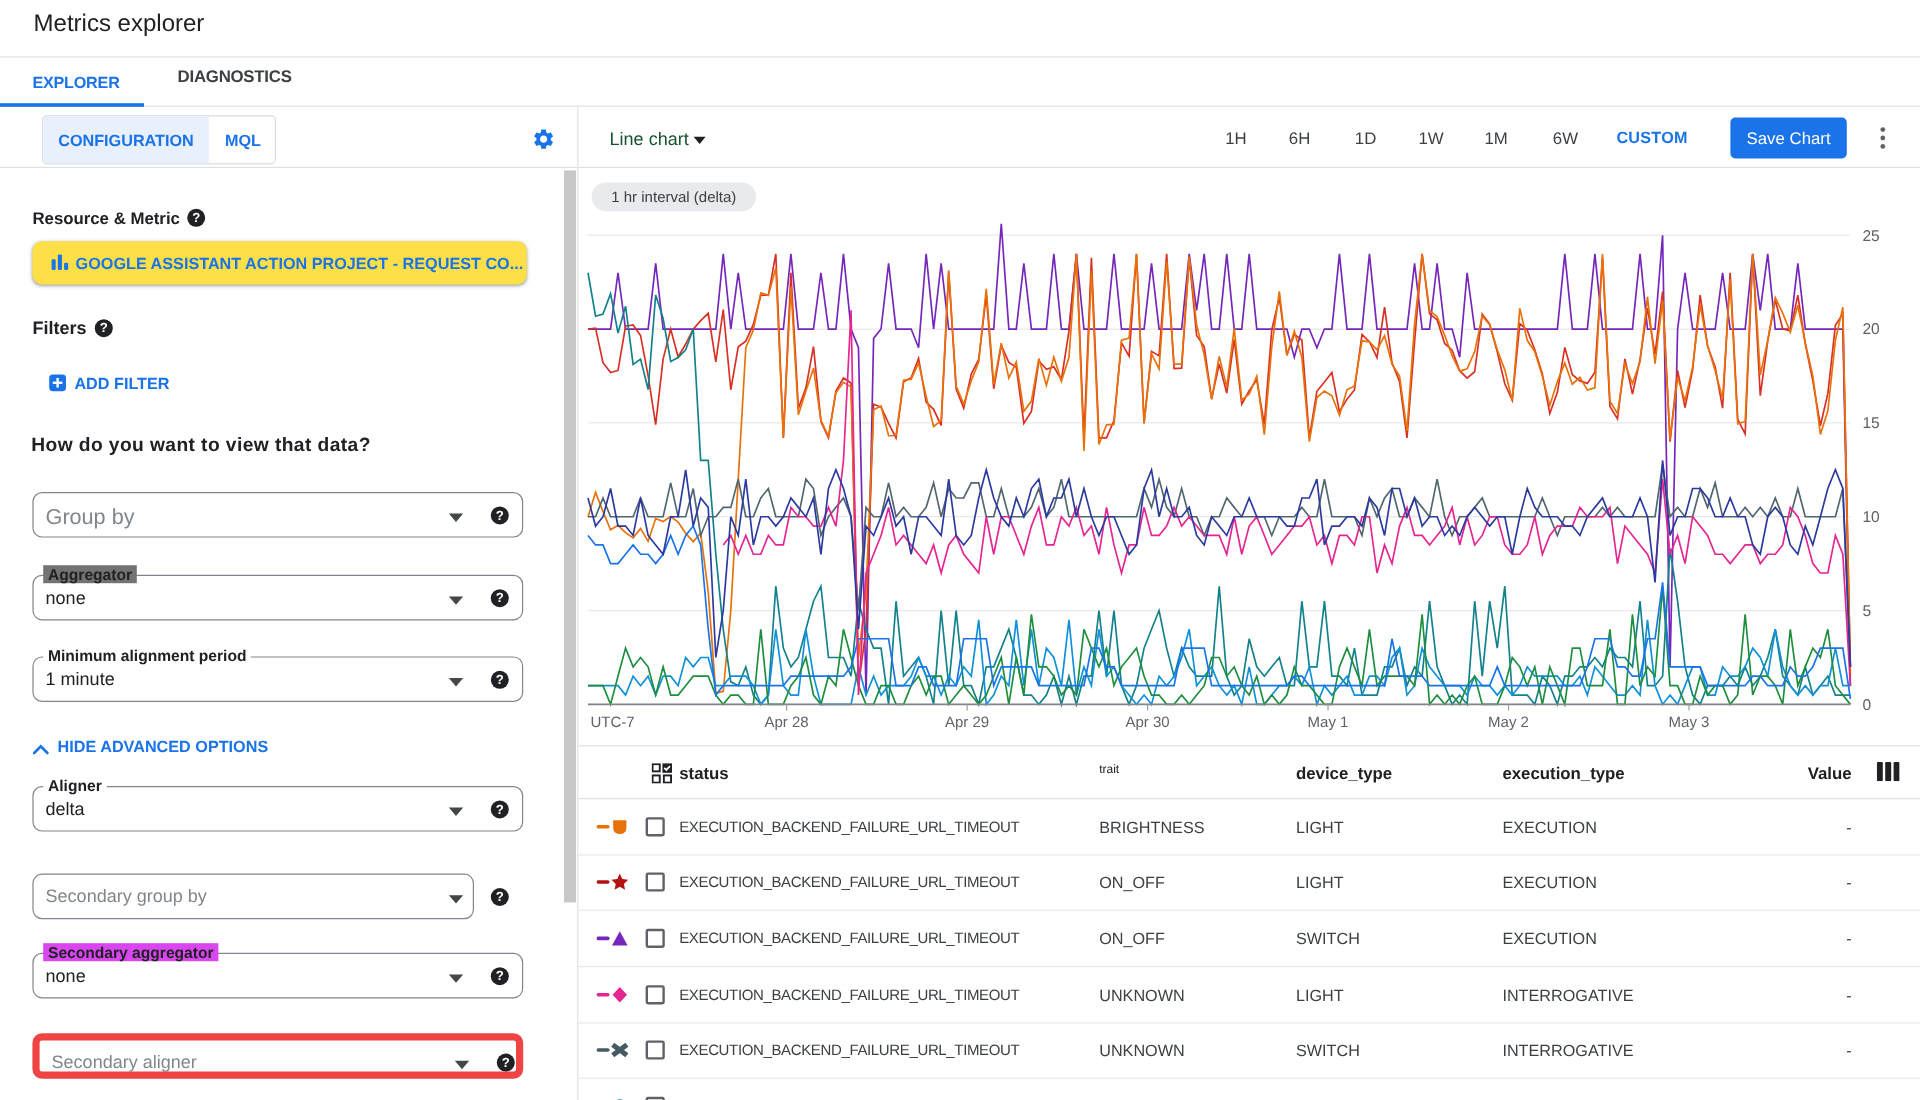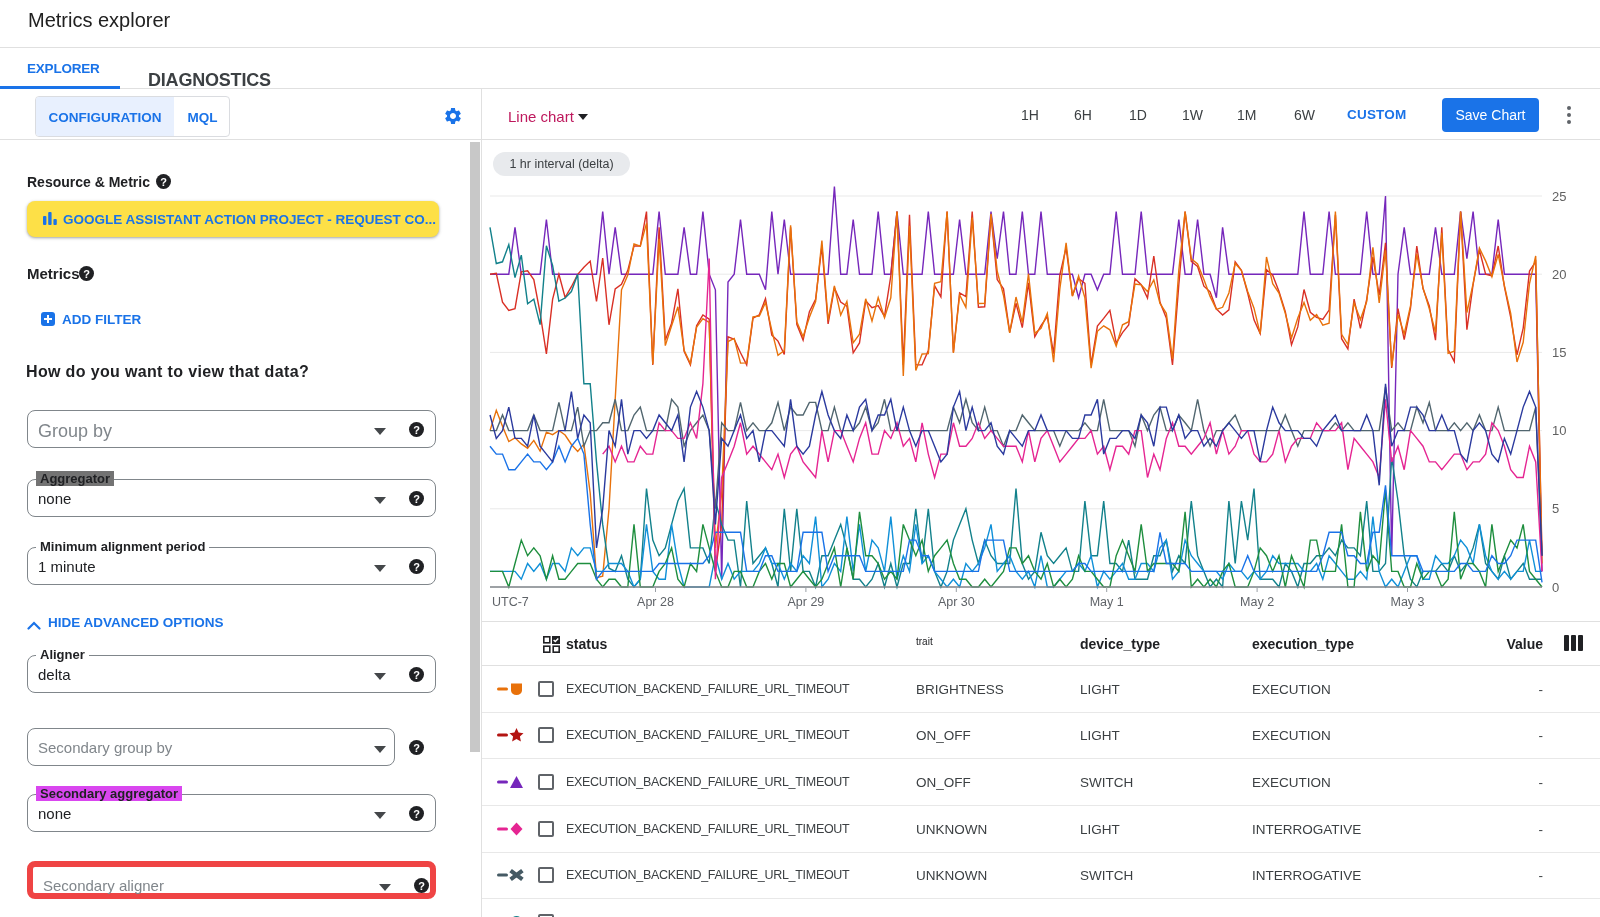--- a/index.html
+++ b/index.html
@@ -4,21 +4,21 @@
 *{margin:0;padding:0;box-sizing:border-box}
 body{font-family:"Liberation Sans",sans-serif;width:1600px;height:917px;overflow:hidden;background:#fff;position:relative}
 .abs{position:absolute}
 </style></head>
 <body>
 
 <div class="abs" style="left:28px;top:9px;font-size:20px;color:#212121">Metrics explorer</div>
 <div class="abs" style="left:0;top:47px;width:1600px;height:1px;background:#e0e0e0"></div>
 
 <div class="abs" style="left:27px;top:61px;font-size:13.5px;font-weight:700;letter-spacing:-.2px;color:#1a73e8">EXPLORER</div>
-<div class="abs" style="left:148px;top:70px;font-size:18px;font-weight:700;letter-spacing:-.2px;color:#3c4043">DIAGNOSTICS</div>
+<div class="abs" style="left:148px;top:55px;font-size:14px;font-weight:700;letter-spacing:-.2px;color:#3c4043">DIAGNOSTICS</div>
 <div class="abs" style="left:0;top:88px;width:1600px;height:1px;background:#e0e0e0"></div>
 <div class="abs" style="left:0;top:86px;width:120px;height:3px;background:#1a73e8"></div>
 
 <div class="abs" style="left:0;top:139px;width:481px;height:1px;background:#e0e0e0"></div>
 <div class="abs" style="left:35px;top:96px;width:195px;height:41px;border:1px solid #dadce0;border-radius:4px;overflow:hidden">
   <div class="abs" style="left:0;top:0;width:138px;height:41px;background:#e8f0fe;color:#1a73e8;font-size:13.5px;font-weight:700;text-align:center;line-height:41px">CONFIGURATION</div>
   <div class="abs" style="left:138px;top:0;width:57px;height:41px;color:#1a73e8;font-size:13.5px;font-weight:700;text-align:center;line-height:41px">MQL</div>
 </div>
 <div class="abs" style="left:443px;top:106px"><svg width="20" height="20" viewBox="0 0 24 24" fill="#1a73e8">
 <path d="M19.14 12.94c.04-.3.06-.61.06-.94 0-.32-.02-.64-.07-.94l2.03-1.58c.18-.14.23-.41.12-.61l-1.92-3.32c-.12-.22-.37-.29-.59-.22l-2.39.96c-.5-.38-1.03-.7-1.62-.94l-.36-2.54c-.04-.24-.24-.41-.48-.41h-3.84c-.24 0-.43.17-.47.41l-.36 2.54c-.59.24-1.13.57-1.62.94l-2.39-.96c-.22-.08-.47 0-.59.22L2.74 8.87c-.12.21-.08.47.12.61l2.03 1.58c-.05.3-.09.63-.09.94s.02.64.07.94l-2.03 1.58c-.18.14-.23.41-.12.61l1.92 3.32c.12.22.37.29.59.22l2.39-.96c.5.38 1.03.7 1.62.94l.36 2.54c.05.24.24.41.48.41h3.84c.24 0 .44-.17.47-.41l.36-2.54c.59-.24 1.13-.56 1.62-.94l2.39.96c.22.08.47 0 .59-.22l1.92-3.32c.12-.22.07-.47-.12-.61l-2.01-1.58zM12 15.6c-1.98 0-3.6-1.62-3.6-3.6s1.62-3.6 3.6-3.6 3.6 1.62 3.6 3.6-1.62 3.6-3.6 3.6z"></path>
@@ -27,21 +27,21 @@
 <div class="abs" style="left:27px;top:174px;font-size:14px;font-weight:700;color:#202124">Resource &amp; Metric</div>
 <div style="position:absolute;left:156px;top:174px;width:15px;height:15px;border-radius:50%;background:#202124;color:#fff;font-size:11px;font-weight:700;text-align:center;line-height:16px">?</div>
 <div class="abs" style="left:27px;top:201px;width:412px;height:36px;background:#fde047;border-radius:8px;overflow:hidden;box-shadow:0 1px 2px rgba(60,64,67,.3),0 1px 3px 1px rgba(60,64,67,.15)">
   <div class="abs" style="left:15px;top:10px"><svg width="16" height="16" viewBox="0 0 16 16">
 <rect x="1" y="5" width="3.4" height="9" rx="1" fill="#1a73e8"></rect>
 <rect x="6.2" y="1" width="3.4" height="13" rx="1" fill="#1a73e8"></rect>
 <rect x="11.4" y="8" width="3.4" height="6" rx="1" fill="#1a73e8"></rect>
 </svg></div>
   <div class="abs" style="left:36px;top:11px;font-size:13.5px;font-weight:700;color:#1a73e8;white-space:nowrap">GOOGLE ASSISTANT ACTION PROJECT - REQUEST CO...</div>
 </div>
-<div class="abs" style="left:27px;top:265px;font-size:15px;font-weight:700;color:#202124">Metrics</div>
+<div class="abs" style="left:27px;top:265px;font-size:15px;font-weight:700;color:#202124">Filters</div>
 <div style="position:absolute;left:79px;top:266px;width:15px;height:15px;border-radius:50%;background:#202124;color:#fff;font-size:11px;font-weight:700;text-align:center;line-height:16px">?</div>
 <div class="abs" style="left:41px;top:312px;width:14px;height:14px;background:#1a73e8;border-radius:3px">
   <div class="abs" style="left:6px;top:3px;width:2px;height:8px;background:#fff"></div>
   <div class="abs" style="left:3px;top:6px;width:8px;height:2px;background:#fff"></div>
 </div>
 <div class="abs" style="left:62px;top:312px;font-size:13.5px;font-weight:700;color:#1a73e8">ADD FILTER</div>
 <div class="abs" style="left:26px;top:363px;font-size:16px;font-weight:700;letter-spacing:.35px;color:#202124">How do you want to view that data?</div>
 
 <div style="position:absolute;left:27px;top:410px;width:409px;height:38px;border:1px solid #80868b;border-radius:8px;background:#fff">
     <div style="position:absolute;left:10px;top:10px;font-size:18px;color:#80868b">Group by</div>
@@ -86,21 +86,21 @@
 <div style="position:absolute;left:27px;top:861px;width:409px;height:38px;border:6px solid #ef4444;border-radius:8px;background:#fff">
     <div style="position:absolute;left:10px;top:10px;font-size:15px;color:#80868b">Secondary aligner</div>
     <div style="position:absolute;left:346px;top:17px;width:0;height:0;border-left:6px solid transparent;border-right:6px solid transparent;border-top:7px solid #44474a"></div>
     <div style="position:absolute;left:381px;top:11px;width:15px;height:15px;border-radius:50%;background:#202124;color:#fff;font-size:11px;font-weight:700;text-align:center;line-height:16px">?</div>
   </div>
 
 <div class="abs" style="left:470px;top:142px;width:10px;height:610px;background:#c8c8c8"></div>
 <div class="abs" style="left:481px;top:89px;width:1px;height:828px;background:#e0e0e0"></div>
 
 <div class="abs" style="left:482px;top:139px;width:1118px;height:1px;background:#e0e0e0"></div>
-<div class="abs" style="left:508px;top:108px;font-size:15px;color:#be185d">Line chart</div>
+<div class="abs" style="left:508px;top:108px;font-size:15px;color:#14532d">Line chart</div>
 <div class="abs" style="left:578px;top:114px;width:0;height:0;border-left:5.5px solid transparent;border-right:5.5px solid transparent;border-top:6px solid #202124"></div>
 <div class="abs" style="left:1021px;top:107px;font-size:14px;color:#3c4043">1H</div>
 <div class="abs" style="left:1074px;top:107px;font-size:14px;color:#3c4043">6H</div>
 <div class="abs" style="left:1129px;top:107px;font-size:14px;color:#3c4043">1D</div>
 <div class="abs" style="left:1182px;top:107px;font-size:14px;color:#3c4043">1W</div>
 <div class="abs" style="left:1237px;top:107px;font-size:14px;color:#3c4043">1M</div>
 <div class="abs" style="left:1294px;top:107px;font-size:14px;color:#3c4043">6W</div>
 <div class="abs" style="left:1347px;top:107px;font-size:13.5px;font-weight:700;letter-spacing:.2px;color:#1a73e8">CUSTOM</div>
 <div class="abs" style="left:1442px;top:98px;width:97px;height:34px;background:#1a73e8;border-radius:4px;color:#fff;font-size:14px;text-align:center;line-height:34px">Save Chart</div>
 <div class="abs" style="left:1567px;top:106px;width:4px;height:4px;border-radius:50%;background:#5f6368;box-shadow:0 7px 0 #5f6368,0 14px 0 #5f6368"></div>

